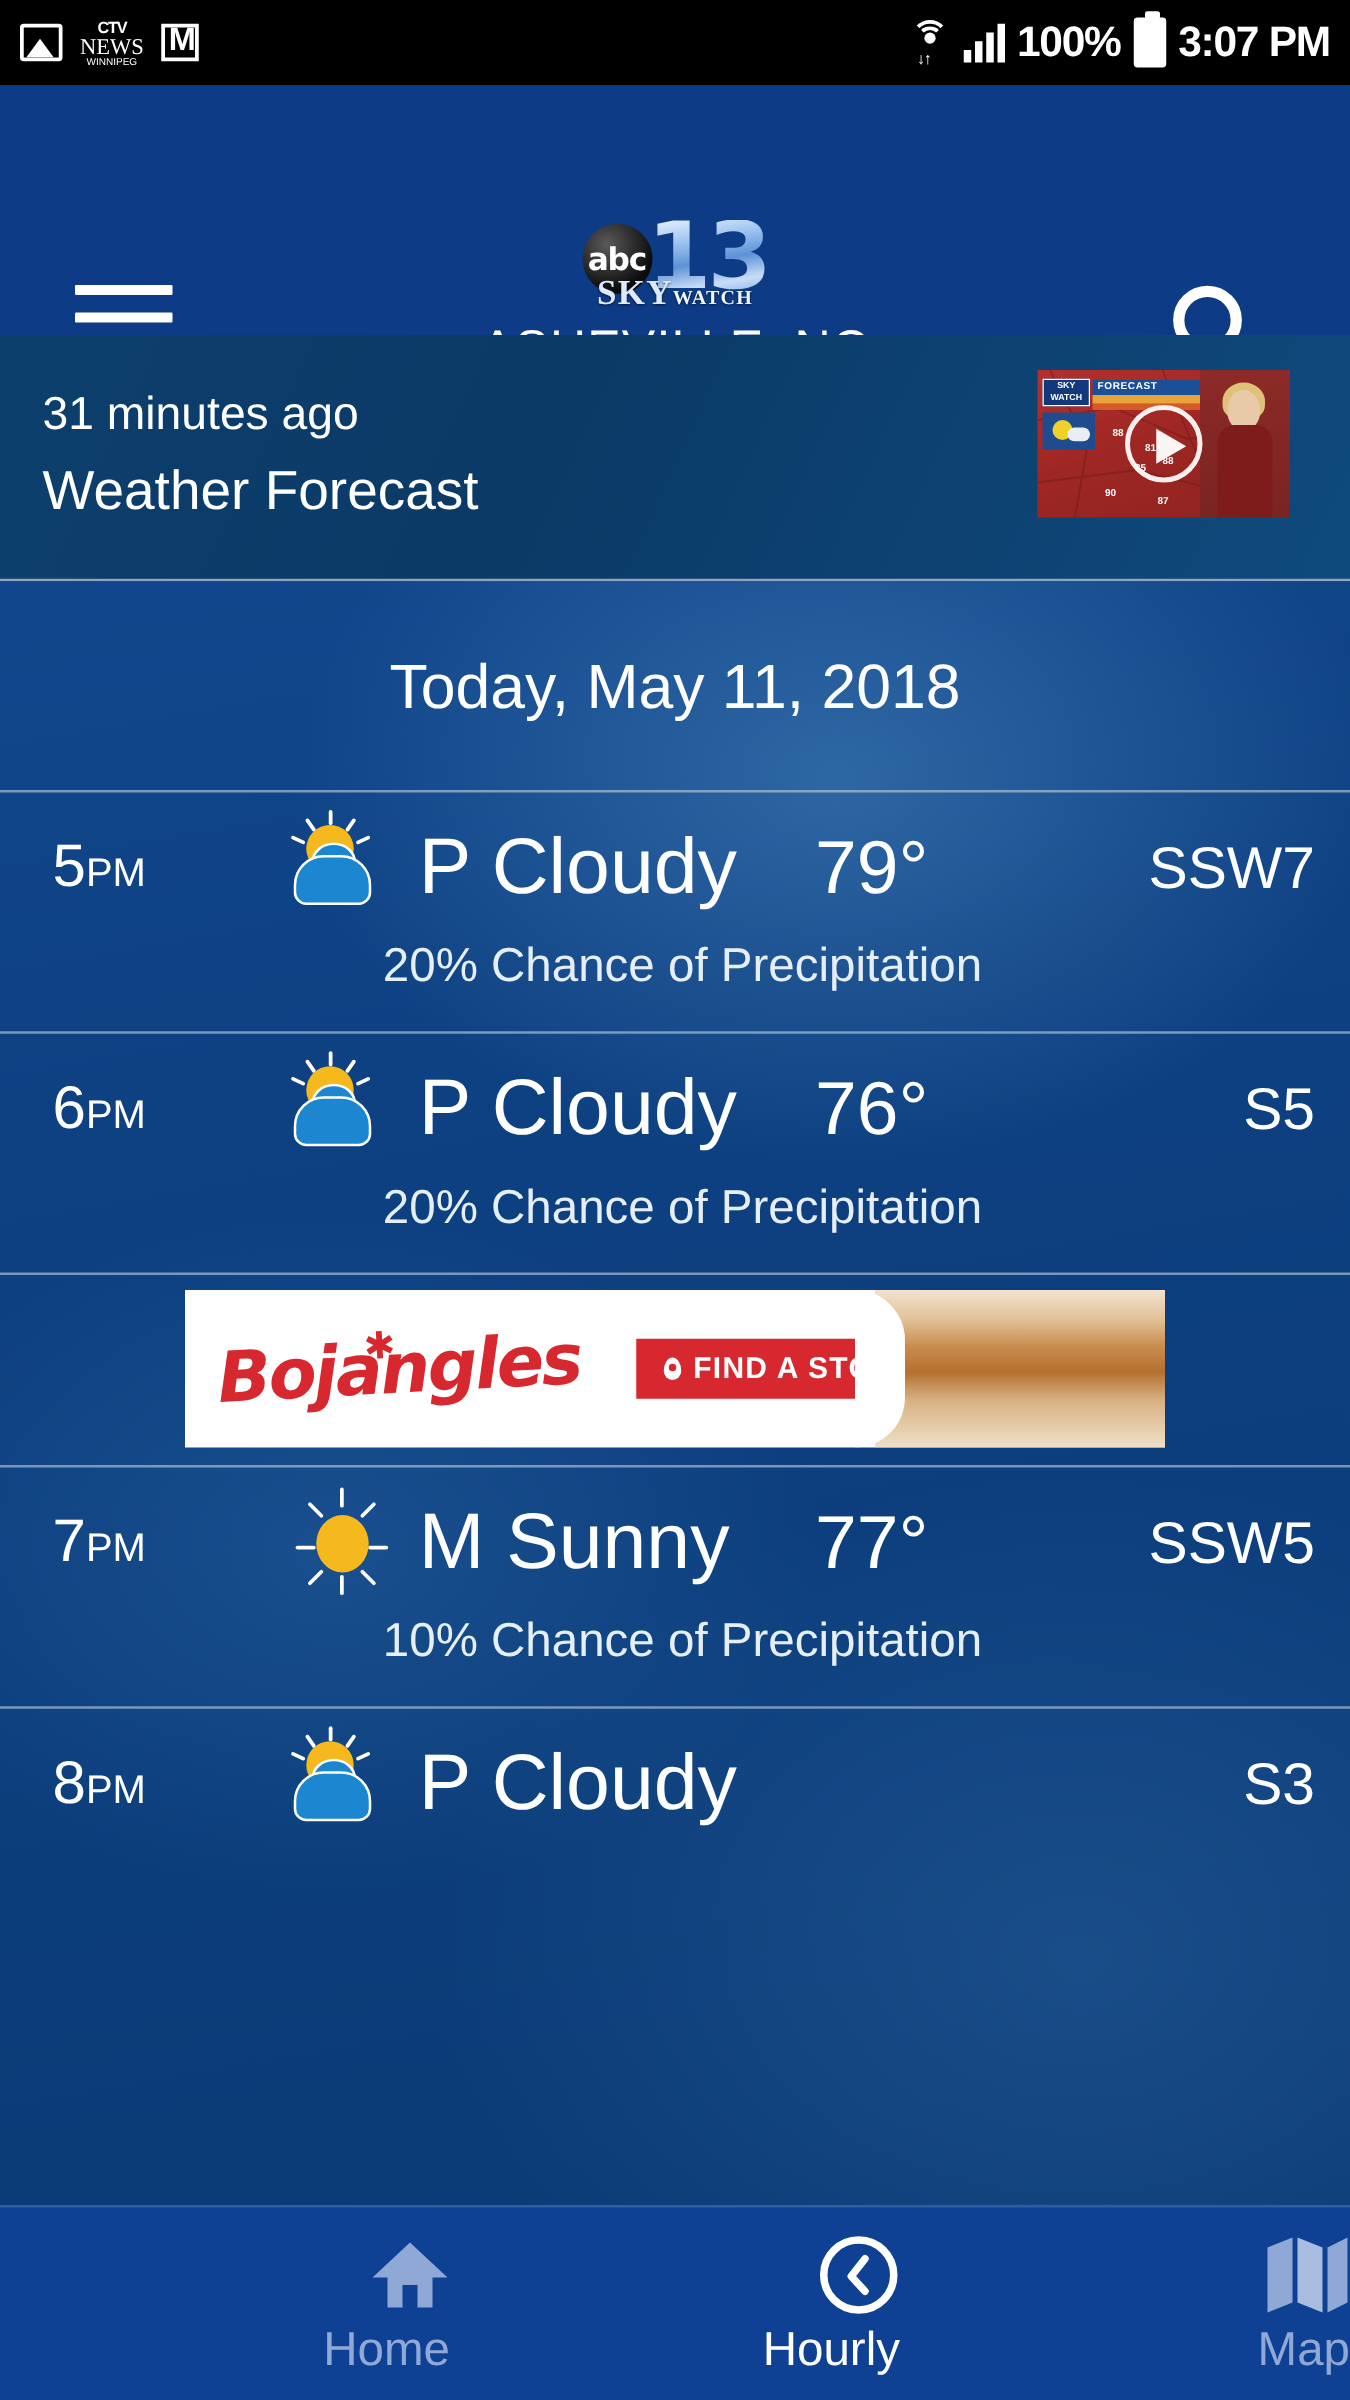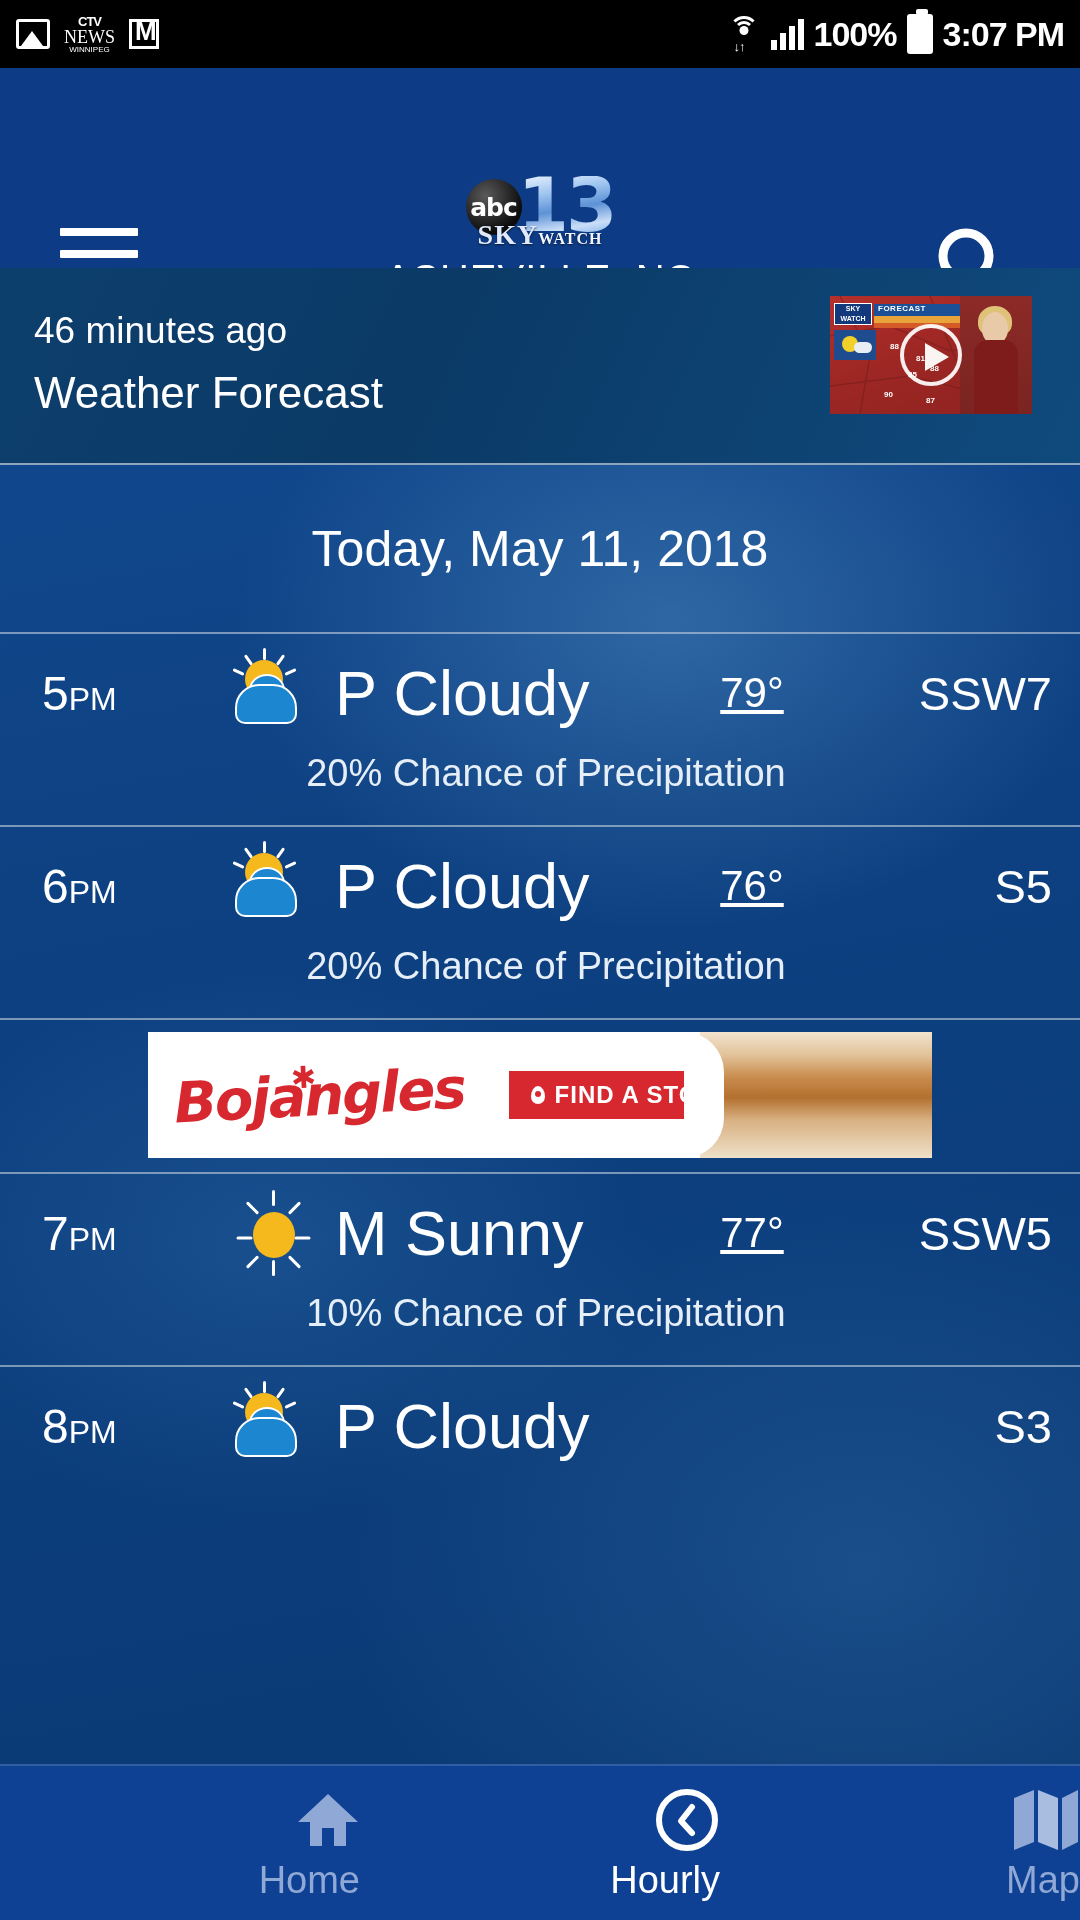--- a/index.html
+++ b/index.html
@@ -143,21 +143,21 @@
   .dateheader span { color:#fff; font-size:50px; }
 
   .hourrow { position:relative; padding:0;margin-left:12px; }
   .hr-main {
     display:flex; align-items:center; height:118px; padding:0 28px 0 30px;
   }
   .hr-time { width:175px; color:#fff; font-size:48px; white-space:nowrap; }
   .hr-time .ampm { font-size:32px; }
   .hr-icon { width:112px; display:flex; align-items:center; justify-content:center; }
   .hr-cond { flex:1; color:#fff; font-size:63px; padding-left:6px; }
-  .hr-temp { width:200px; color:#fff; font-size:42px; text-align:center;text-decoration:underline; }
+  .hr-temp { width:200px; color:#fff; font-size:60px; text-align:left; }
   .hr-wind { width:200px; color:#fff; font-size:47px; text-align:right; }
   .hr-precip {
     text-align:center; color:#e6eef8; font-size:38px;
     padding-bottom:30px;
   }
 
   
   .wi { position:relative; width:92px; height:86px; }
   .wi-sun-core { position:absolute; border-radius:50%; background:#f5b81d; }
   .wi-ray { position:absolute; background:#fff; width:3px; border-radius:2px; }
@@ -270,21 +270,21 @@
     </div>
     <div class="search-btn">
       <svg viewBox="0 0 86 86" aria-hidden="true">
         <circle cx="34" cy="33" r="23" fill="none" stroke="#ffffff" stroke-width="9"></circle>
         <line x1="51" y1="50" x2="76" y2="76" stroke="#ffffff" stroke-width="11" stroke-linecap="round"></line>
       </svg>
     </div>
   </div>
 
   <div class="videocard">
-    <div class="vc-time">46 minutes ago</div>
+    <div class="vc-time">31 minutes ago</div>
     <div class="vc-title">Weather Forecast</div>
     <div class="vc-thumb">
       <svg class="vc-map-lines" viewBox="0 0 202 118" preserveAspectRatio="none" aria-hidden="true">
         <path d="M0 40 L60 30 L120 55 L202 48" stroke="#6d1b18" stroke-width="1.5" fill="none"></path>
         <path d="M10 0 L40 60 L30 118" stroke="#6d1b18" stroke-width="1.5" fill="none"></path>
         <path d="M100 0 L120 50 L150 118" stroke="#6d1b18" stroke-width="1.5" fill="none"></path>
         <path d="M0 90 L80 80 L160 100 L202 92" stroke="#6d1b18" stroke-width="1.5" fill="none"></path>
       </svg>
       <div class="vc-band"></div>
         <div class="vc-band2"></div>

